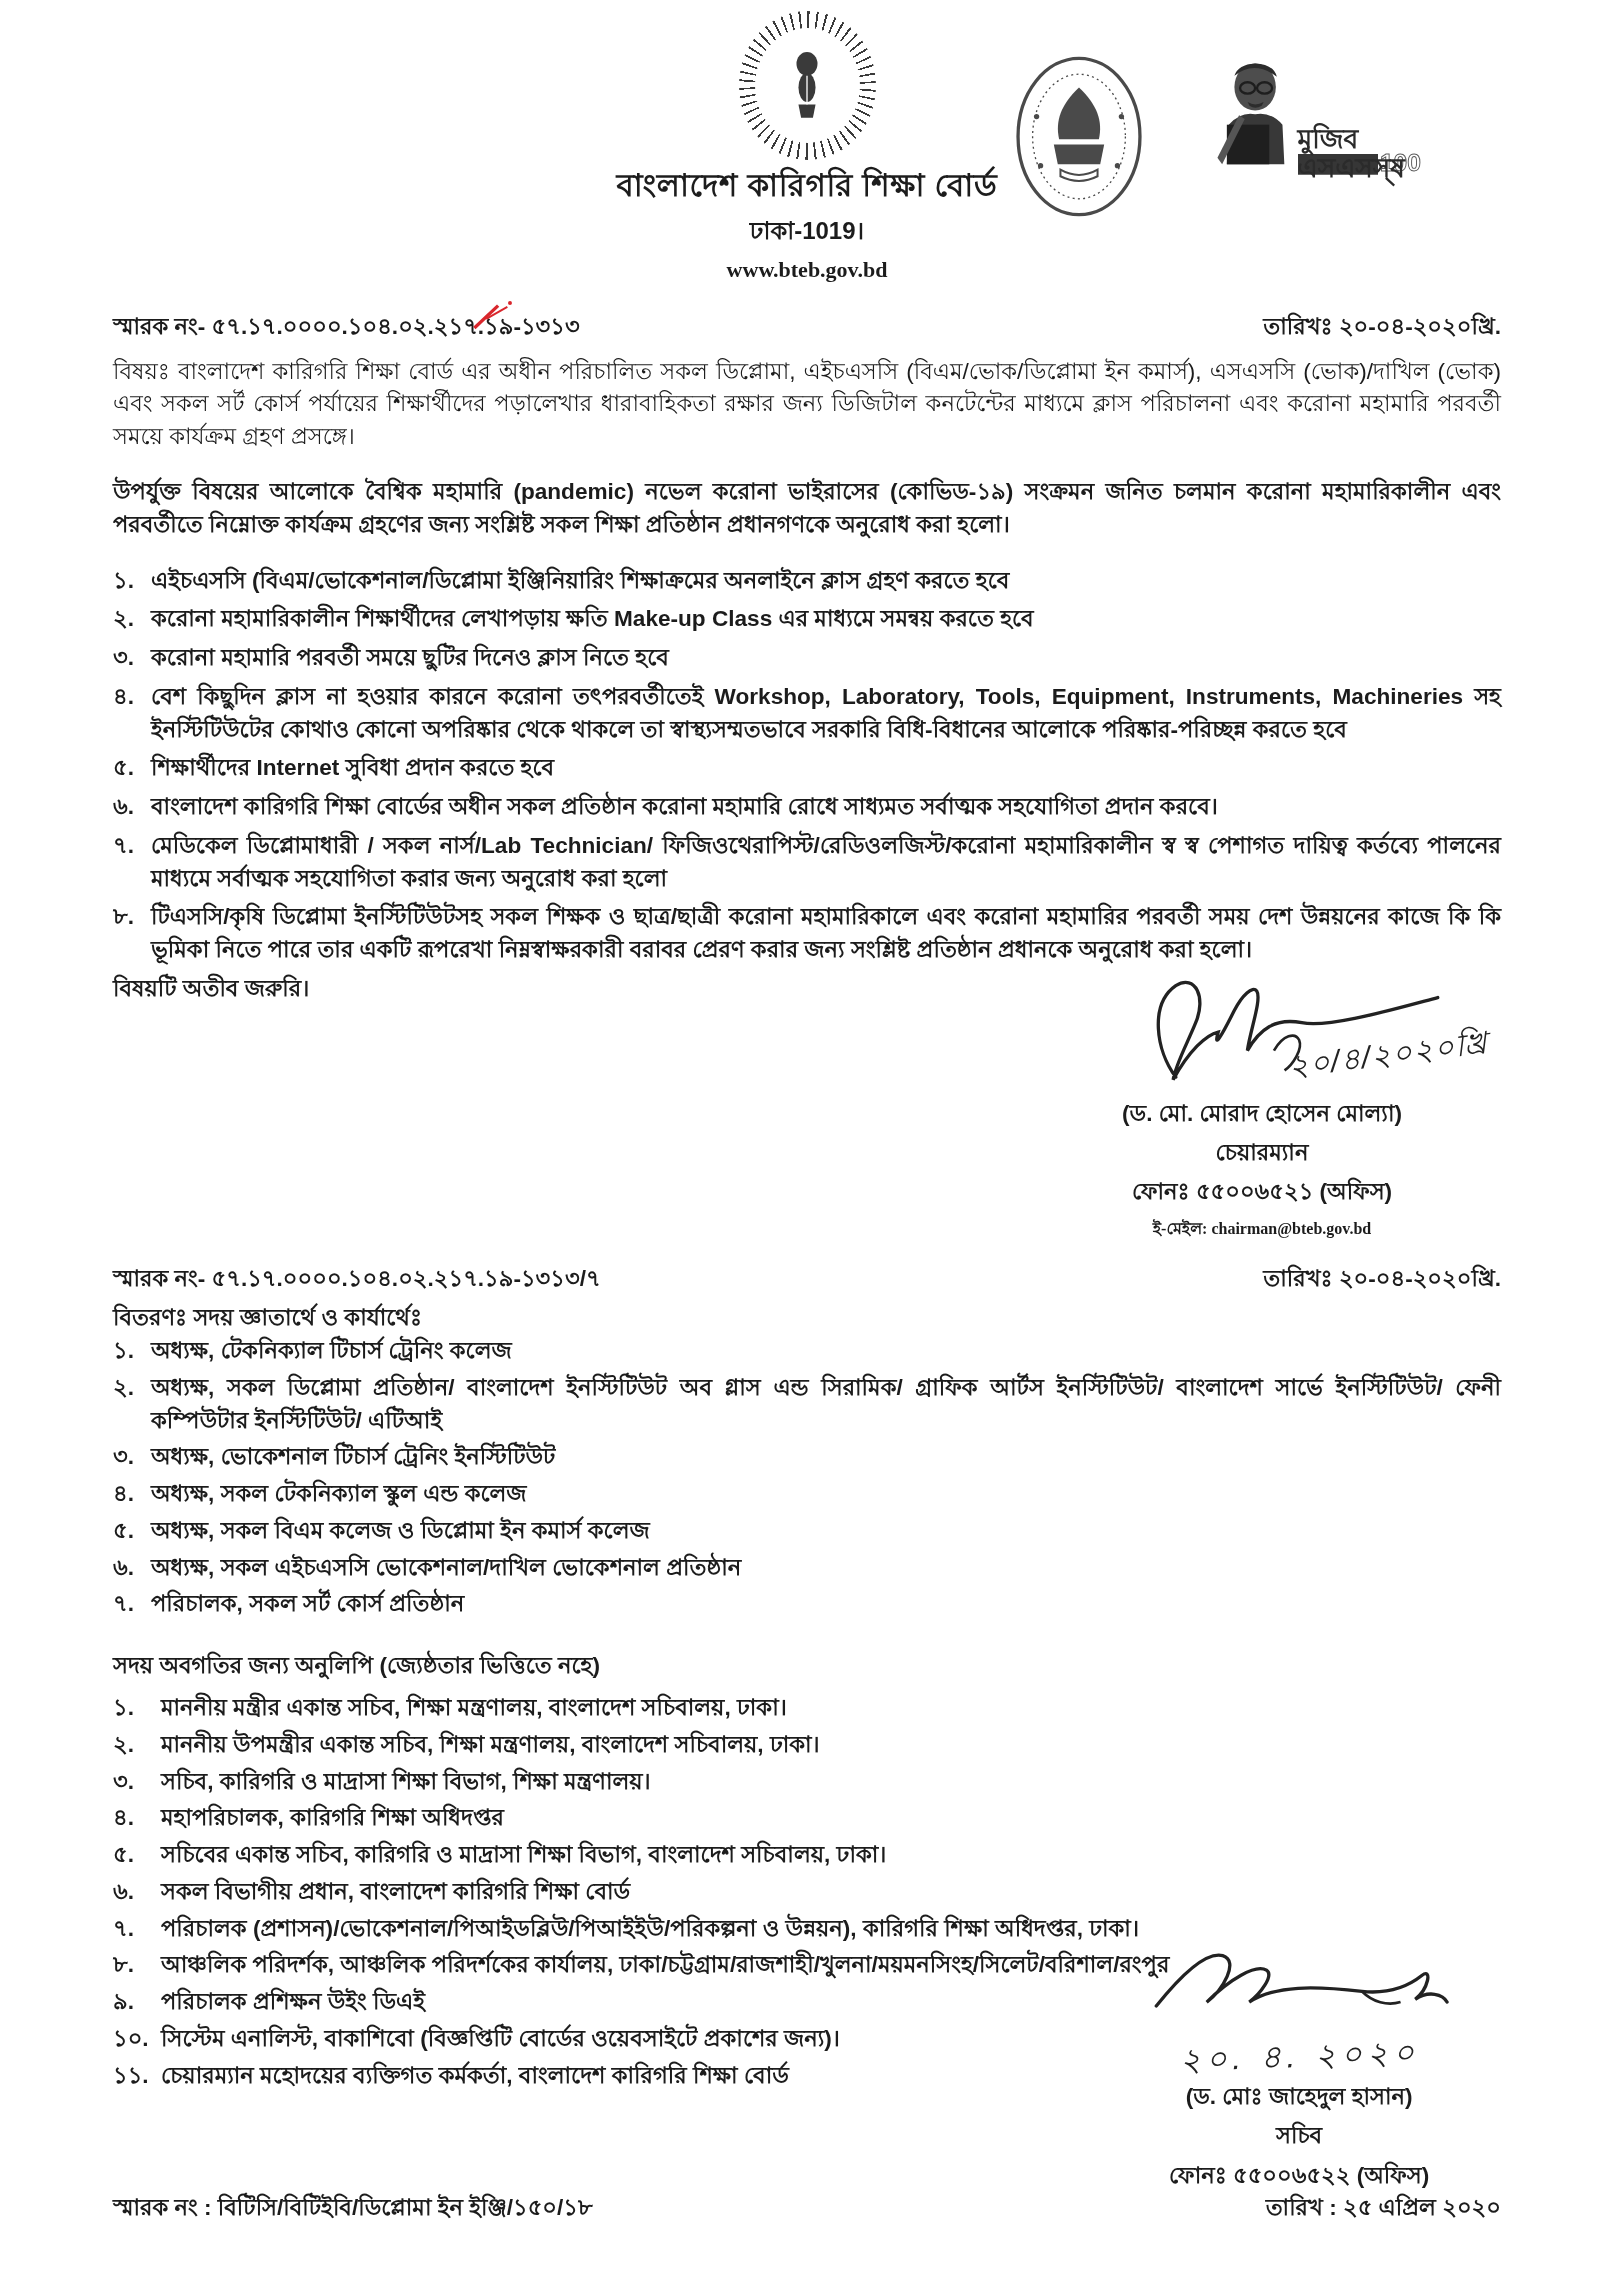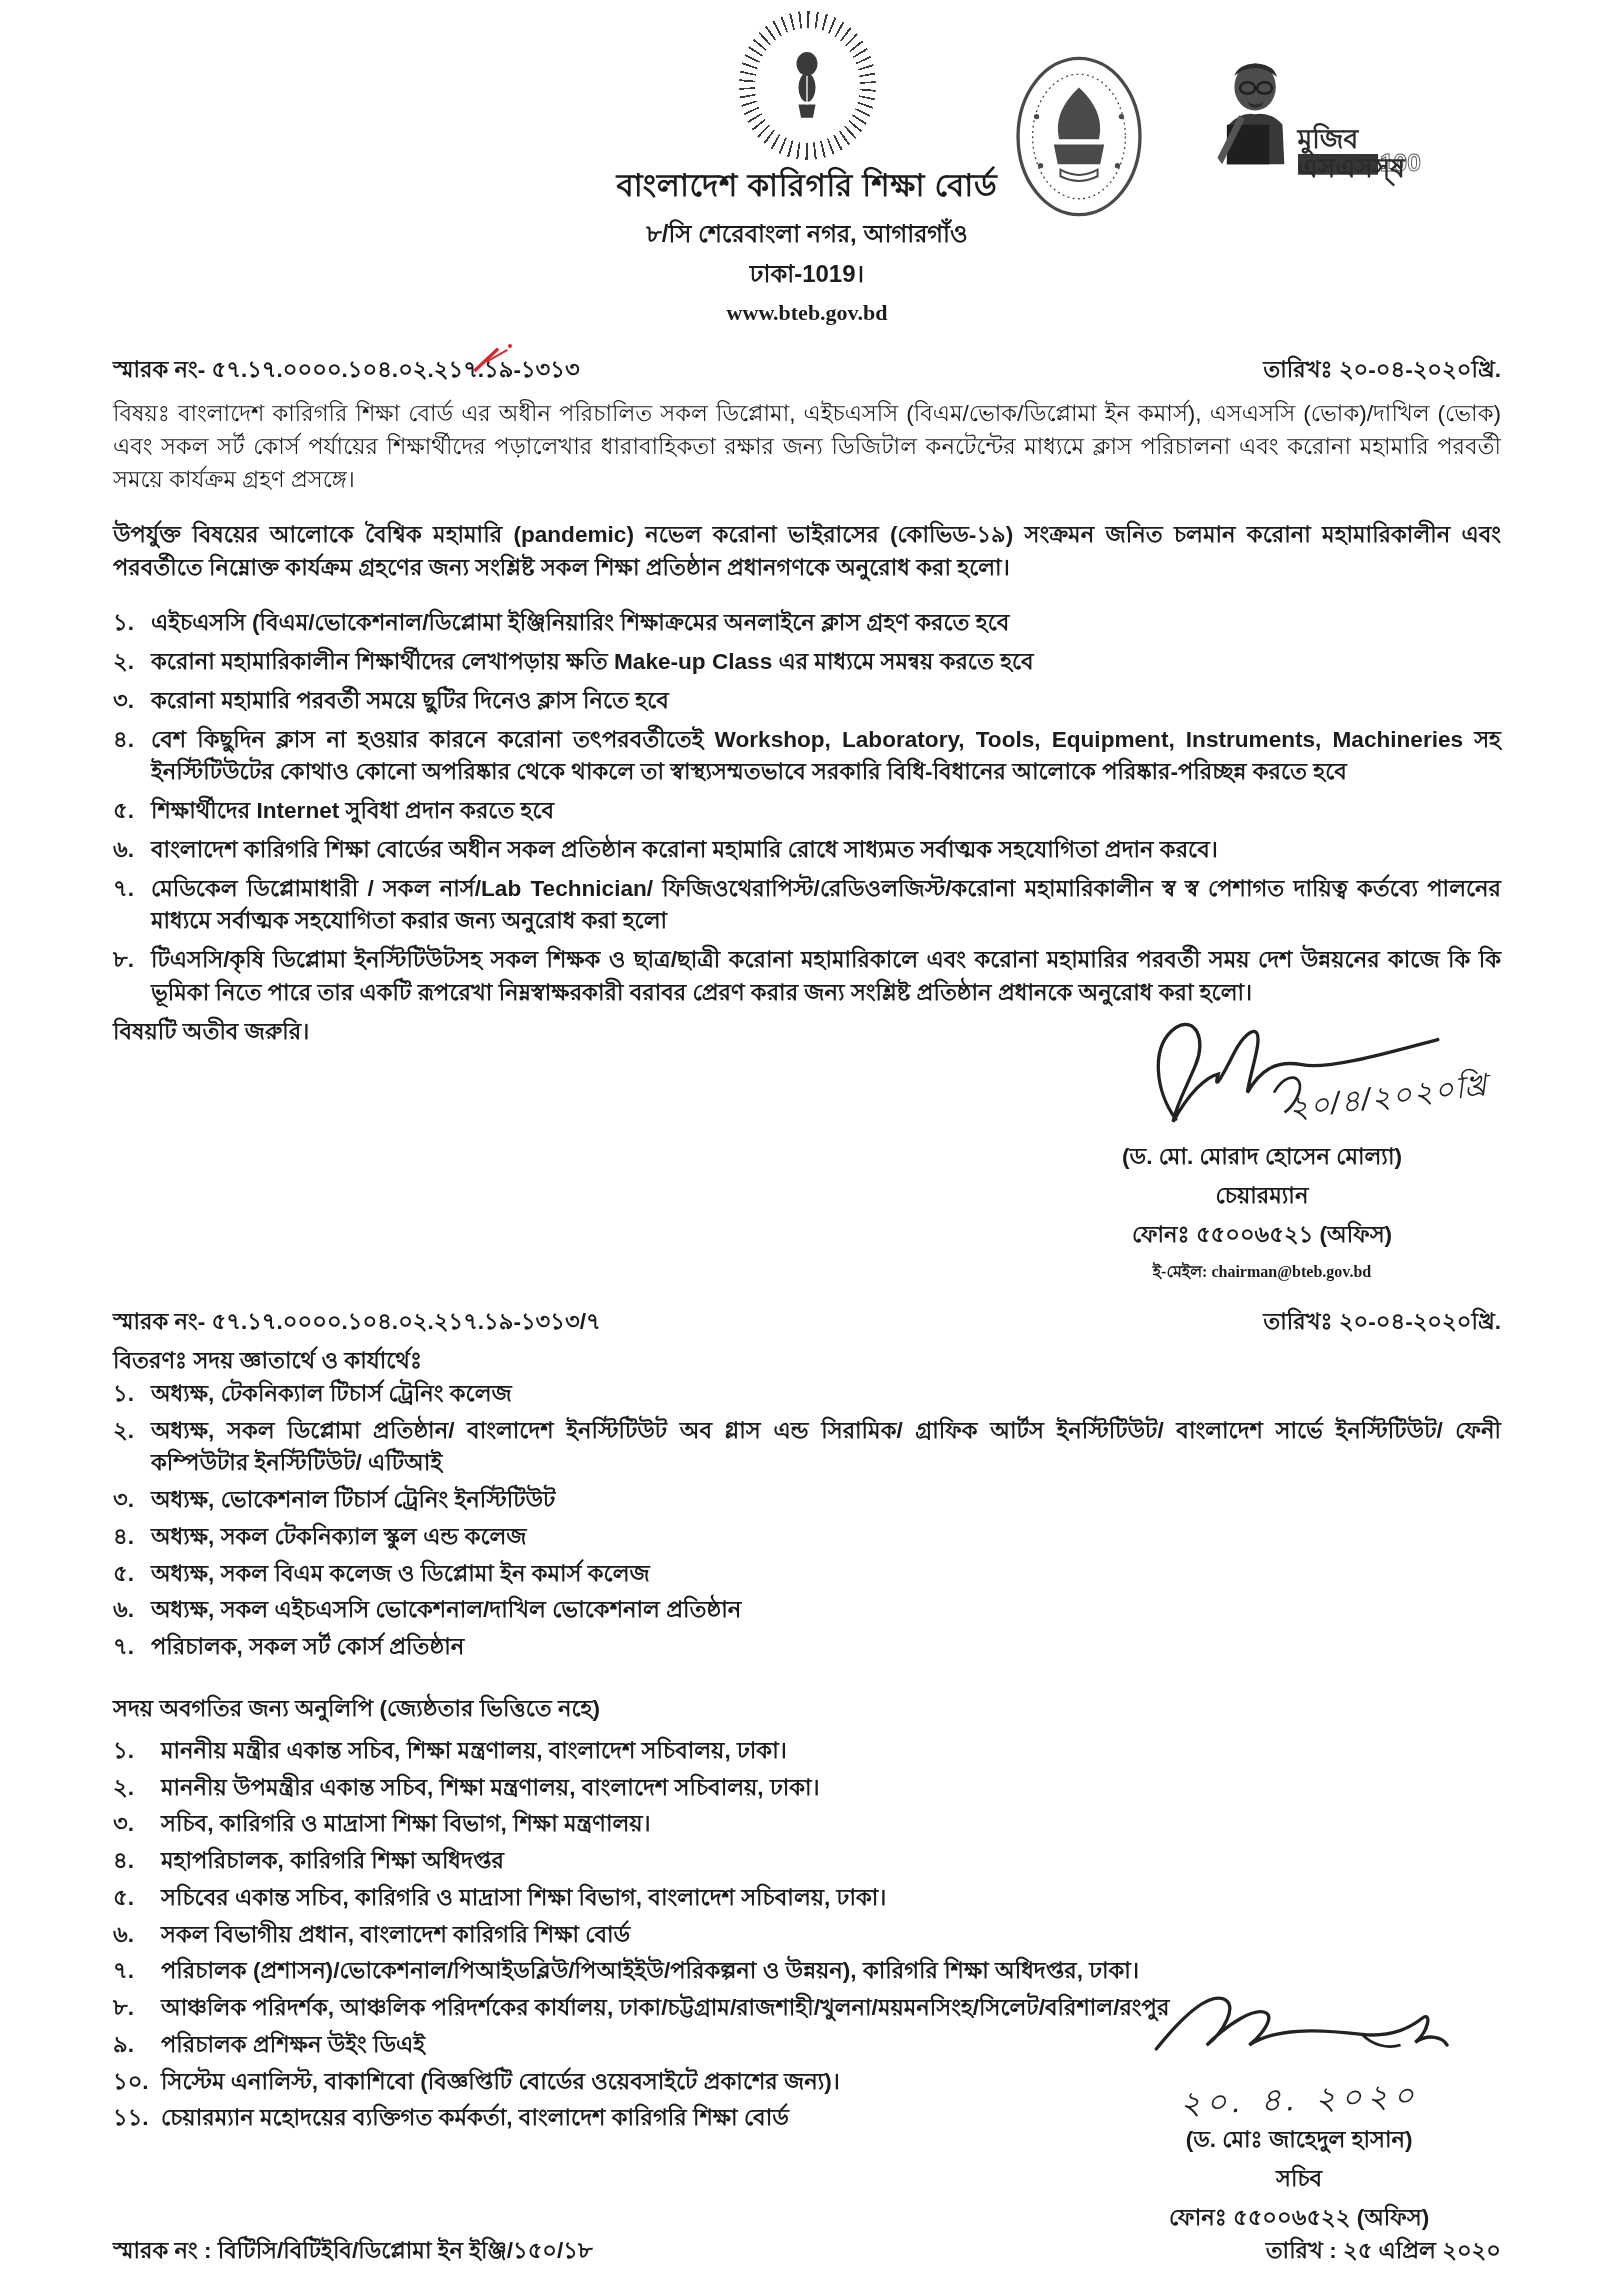--- a/index.html
+++ b/index.html
@@ -108,21 +108,20 @@
         <rect x="40" y="140" width="90" height="84" fill="#1f1f1f"></rect>
         <path d="M30 224 L78 128 L66 120 L20 210 Z" fill="#555"></path>
       </svg>
       <div class="mujib-text">মুজিব এসএসস্ষ</div>
       <svg width="64" height="46" viewBox="0 0 96 70" style="font-size:34px">
         <text x="4" y="52" font-size="52" font-family="Liberation Sans,sans-serif" font-weight="bold" fill="none" stroke="#5a5a5a" stroke-width="2">100</text>
       </svg>
     </div>
 
     <div class="org-name">বাংলাদেশ কারিগরি শিক্ষা বোর্ড</div>
-    <div class="address">৮/সি শেরেবাংলা নগর, আগারগাঁও</div>
     <div class="city">ঢাকা-1019।</div>
     <div class="website latin">www.bteb.gov.bd</div>
   </div>
 
   <div class="memo-row">
     <span>স্মারক নং- ৫৭.১৭.০০০০.১০৪.০২.২১৭.১৯-১৩১৩</span>
     <span>তারিখঃ ২০-০৪-২০২০খ্রি.</span>
     <span class="red-tick">
       <svg width="49" height="33" viewBox="0 0 74 50">
         <path d="M8 44 L44 10" stroke="#d9262c" stroke-width="5" fill="none"></path>

